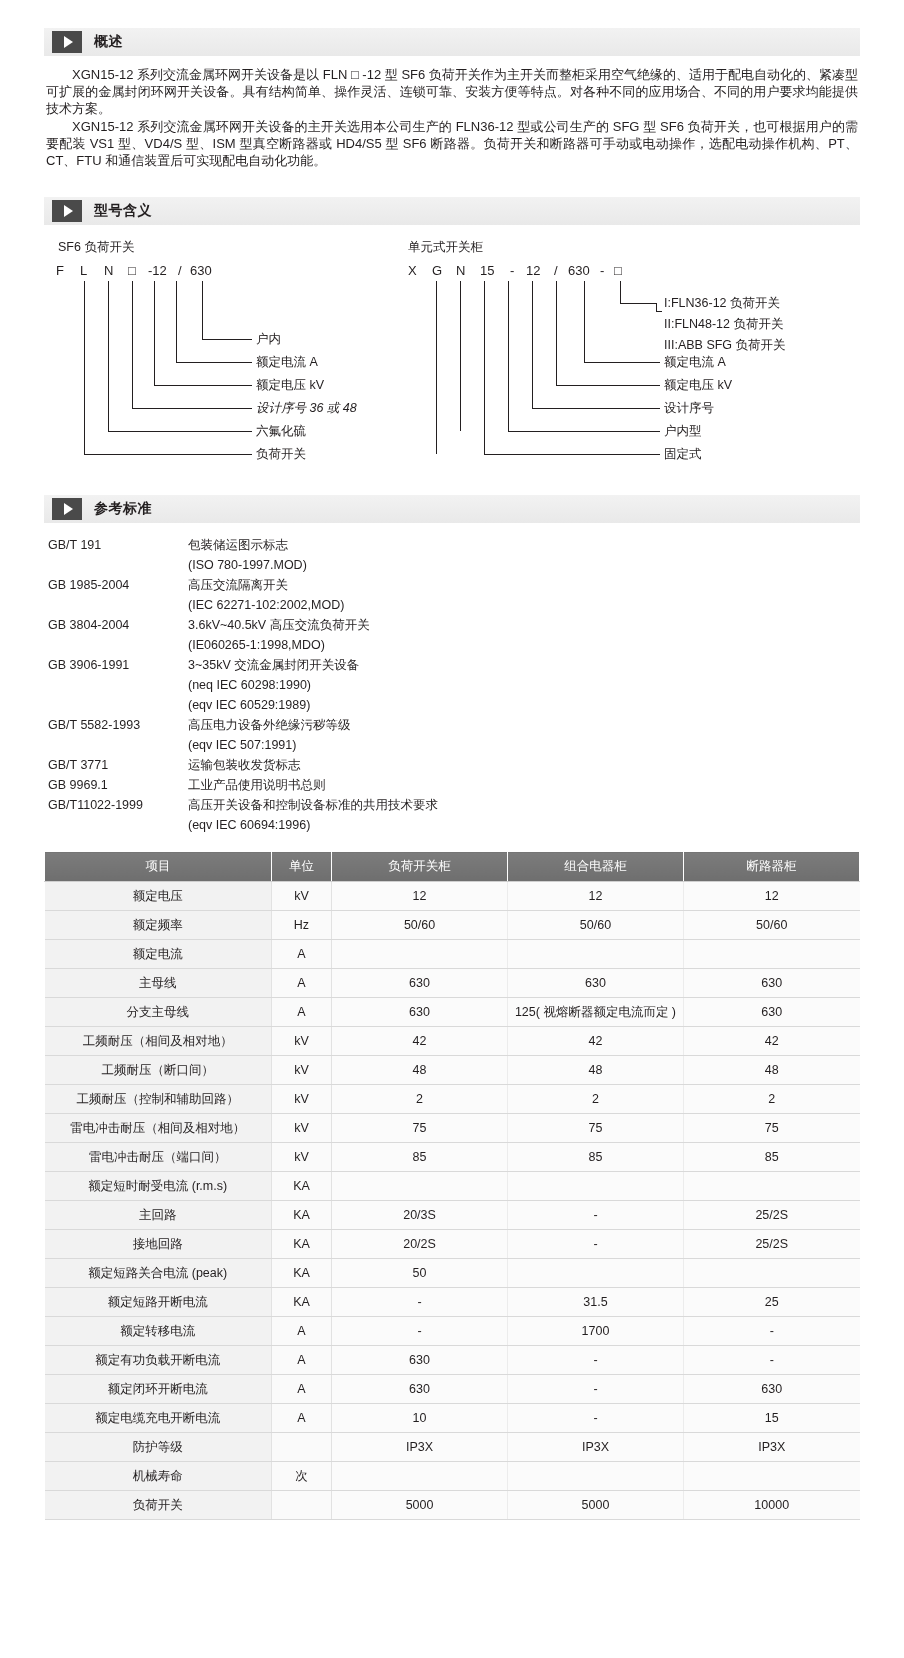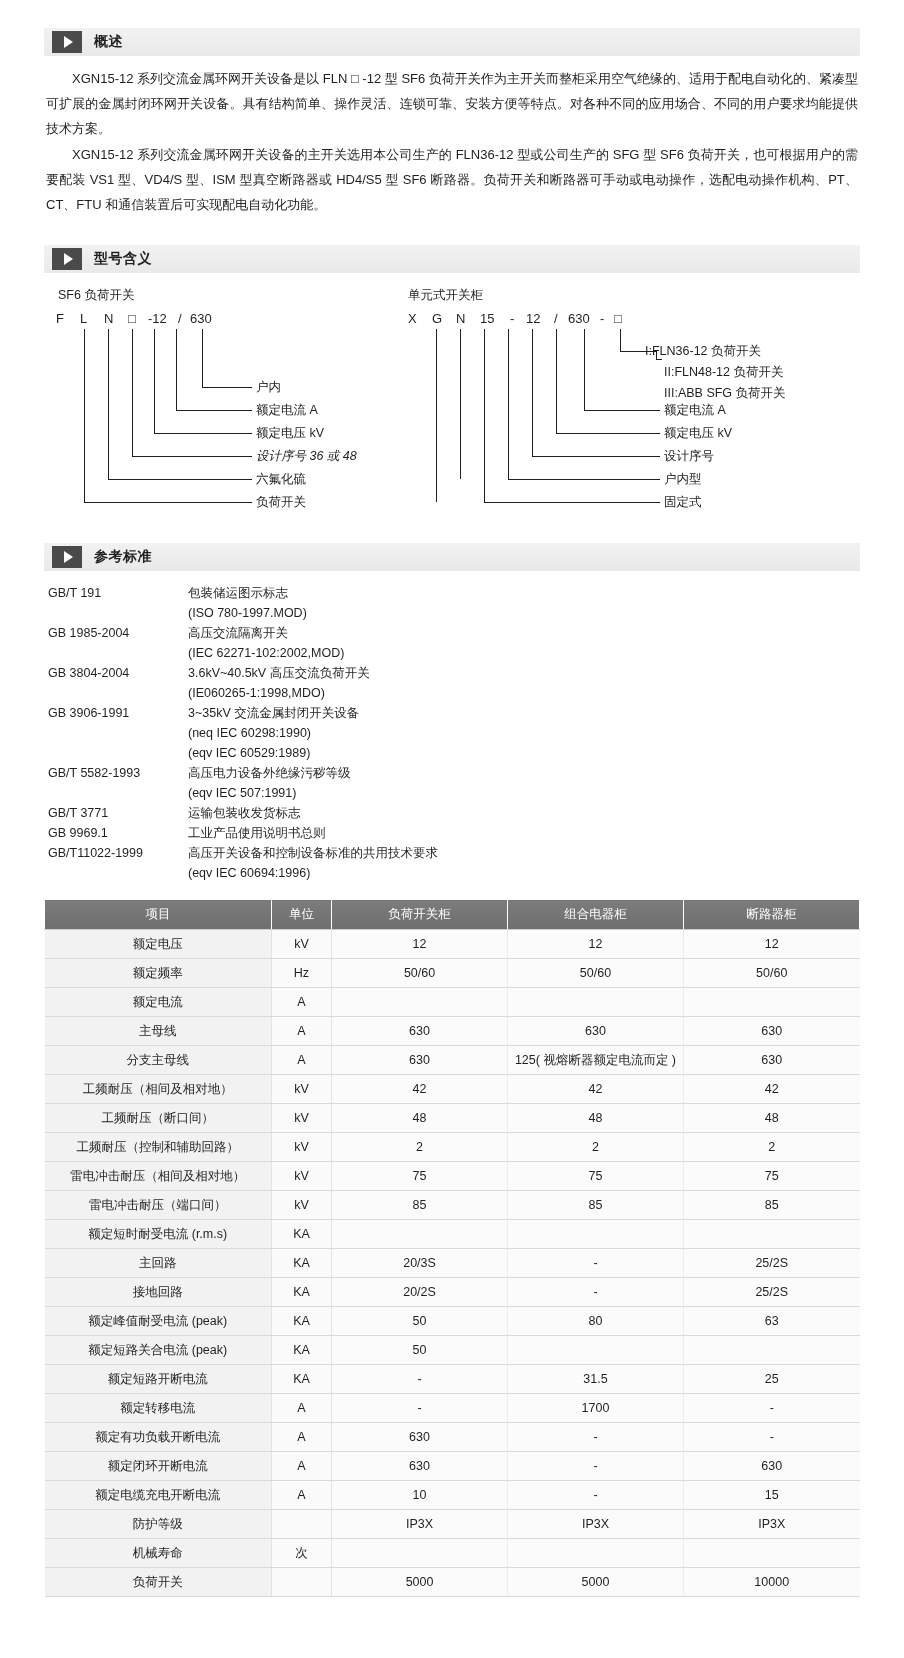--- a/index.html
+++ b/index.html
@@ -49,21 +49,21 @@
   .sec-head .sec-title {
     font-size: 14px;
     font-weight: bold;
     margin-left: 12px;
     letter-spacing: 0.5px;
   }
 
   
   .para {
     font-size: 13px;
-    line-height: 25px;
+    line-height: 17px;
     text-align: justify;
     text-justify: inter-ideograph;
     margin: 0;
     text-indent: 2em;
   }
   .para-wrap { padding: 10px 2px 0 2px; }
   .para + .para { margin-top: 1px; }
 
   
   .model-area {
@@ -220,21 +220,21 @@
     <div class="m-letter" style="left:482px; top:28px;">12</div>
     <div class="m-letter" style="left:510px; top:28px;">/</div>
     <div class="m-letter" style="left:524px; top:28px;">630</div>
     <div class="m-letter" style="left:556px; top:28px;">-</div>
     <div class="m-letter" style="left:570px; top:28px;">□</div>
 
     <div class="vline" style="left:576px; top:46px; height:22px;"></div>
     <div class="hline" style="left:576px; top:68px; width:36px;"></div>
     <div class="vline" style="left:612px; top:68px; height:8px;"></div>
     <div class="hline" style="left:612px; top:76px; width:6px;"></div>
-    <div class="m-label" style="left:601px; top:60px;">I:FLN36-12 负荷开关</div>
+    <div class="m-label" style="left:620px; top:60px;">I:FLN36-12 负荷开关</div>
     <div class="m-label" style="left:620px; top:81px;">II:FLN48-12 负荷开关</div>
     <div class="m-label" style="left:620px; top:102px;">III:ABB SFG 负荷开关</div>
 
     <div class="vline" style="left:540px; top:46px; height:81px;"></div>
     <div class="hline" style="left:540px; top:127px; width:76px;"></div>
     <div class="m-label" style="left:620px; top:119px;">额定电流 A</div>
 
     <div class="vline" style="left:512px; top:46px; height:104px;"></div>
     <div class="hline" style="left:512px; top:150px; width:104px;"></div>
     <div class="m-label" style="left:620px; top:142px;">额定电压 kV</div>
@@ -408,27 +408,20 @@
           <td class="val">25/2S</td>
         </tr>
       <tr>
           <td class="item">接地回路</td>
           <td class="unit">KA</td>
           <td class="val">20/2S</td>
           <td class="val">-</td>
           <td class="val">25/2S</td>
         </tr>
       <tr>
-          <td class="item">额定峰值耐受电流 (peak)</td>
-          <td class="unit">KA</td>
-          <td class="val">50</td>
-          <td class="val">80</td>
-          <td class="val">63</td>
-        </tr>
-      <tr>
           <td class="item">额定短路关合电流 (peak)</td>
           <td class="unit">KA</td>
           <td class="val">50</td>
           <td class="val"></td>
           <td class="val"></td>
         </tr>
       <tr>
           <td class="item">额定短路开断电流</td>
           <td class="unit">KA</td>
           <td class="val">-</td>

